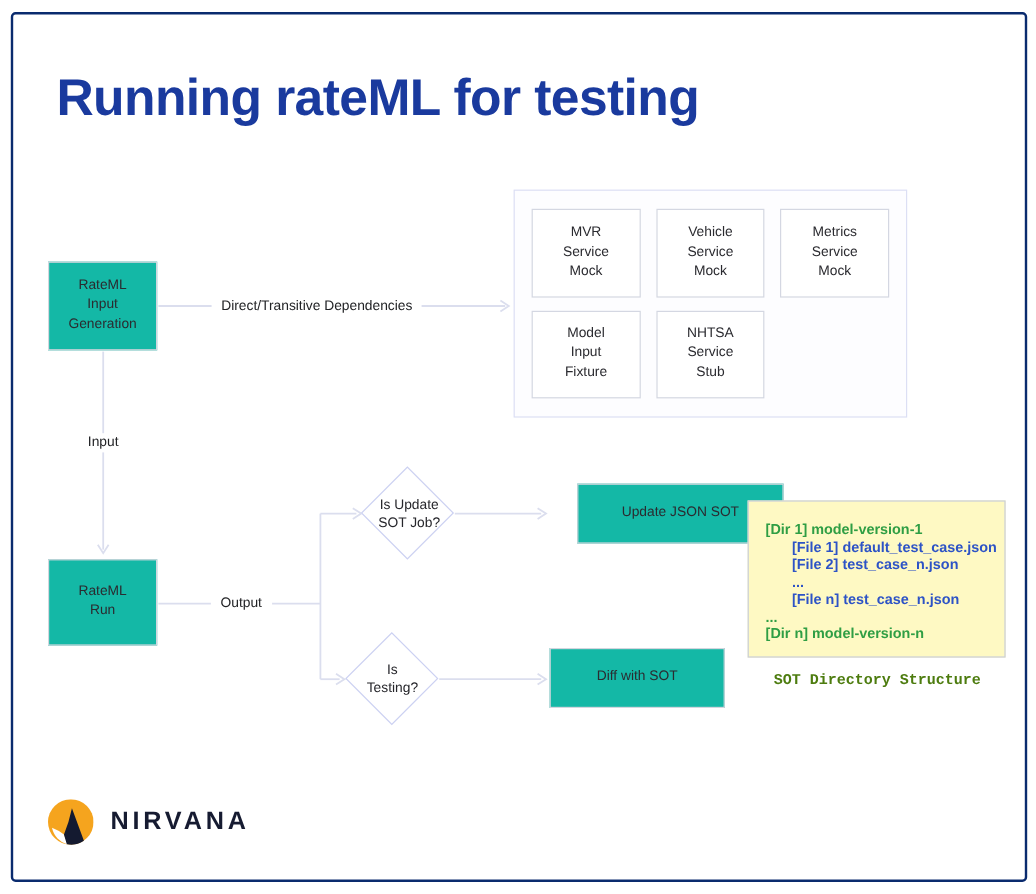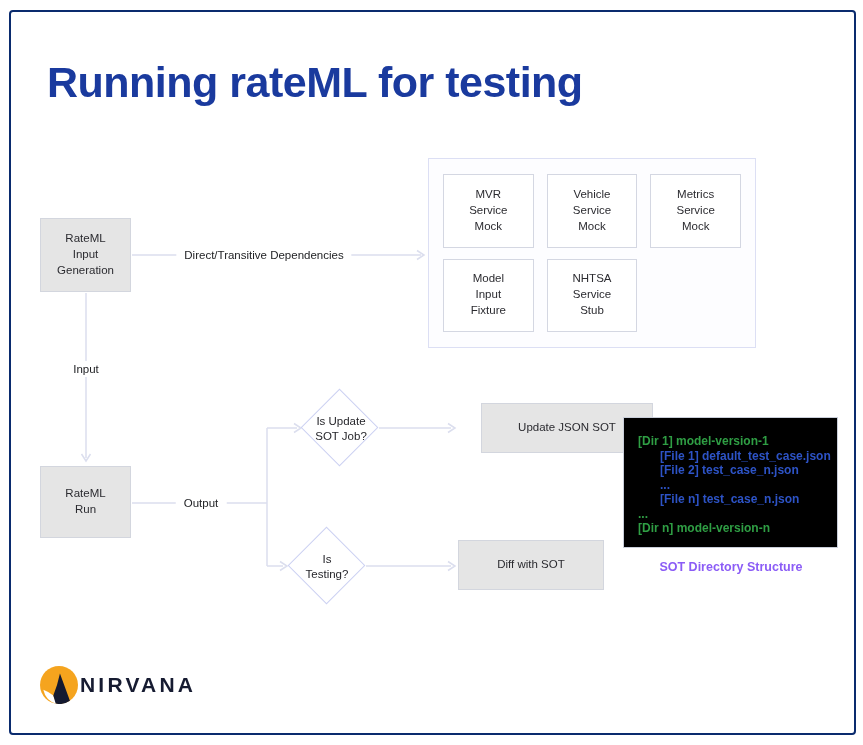--- a/index.html
+++ b/index.html
@@ -12,21 +12,21 @@
     position:absolute;left:9px;top:10px;width:843px;height:721px;
     border:2px solid #0a2b6e;border-radius:4px;background:#fff;
   }
   #title{
     position:absolute;left:47px;top:58px;margin:0;
     font-size:43px;font-weight:700;letter-spacing:-0.5px;color:#1a3a9e;
     white-space:nowrap;
   }
   #connectors{position:absolute;left:0;top:0;}
   .node{
-    position:absolute;background:#e5e5e5;border:1px solid #d3d6de;
+    position:absolute;background:#14b8a6;border:1px solid #d3d6de;
     display:flex;align-items:center;justify-content:center;
     text-align:center;font-size:11.5px;line-height:1.38;color:#2b2b30;
     white-space:pre-line;box-sizing:border-box;
   }
   #node-input-gen{left:40px;top:218px;width:91px;height:74px;}
   #node-run{left:40px;top:466px;width:91px;height:72px;}
   #node-update{left:481px;top:403px;width:172px;height:50px;}
   #node-diff{left:458px;top:540px;width:146px;height:50px;}
   #dep-container{
     position:absolute;left:428px;top:158px;width:328px;height:190px;
@@ -56,33 +56,33 @@
   .elabel{
     position:absolute;transform:translate(-50%,-50%);
     background:#fff;padding:2px 8px;font-size:11.5px;color:#222326;
     white-space:nowrap;
   }
   #lbl-deps{left:264px;top:255px;}
   #lbl-input{left:86px;top:369px;}
   #lbl-output{left:201px;top:503px;}
   #sot-panel{
     position:absolute;left:623px;top:417px;width:215px;height:131px;
-    border:1px solid #c9ced9;background:#000000;box-sizing:border-box;
+    border:1px solid #c9ced9;background:#fef9c3;box-sizing:border-box;
     padding:16px 0 0 14px;
   }
   .sot-line{font-size:12px;font-weight:600;line-height:14.5px;white-space:nowrap;}
   .kind-dir{color:#2f9e44;}
   .kind-file{color:#2d53c6;padding-left:22px;}
   #sot-caption{
     position:absolute;left:731px;top:567px;transform:translate(-50%,-50%);
-    font-size:12.5px;font-weight:700;color:#8b5cf6;white-space:nowrap;
+    font-size:12.5px;font-weight:700;color:#4d7c0f;white-space:nowrap;font-family:Liberation Mono, monospace;
   }
   #logo{
     position:absolute;left:40px;top:666px;
-    display:flex;align-items:center;gap:2px;
+    display:flex;align-items:center;gap:14px;
   }
   #logo-text{
     font-size:21px;font-weight:700;letter-spacing:3.2px;color:#161b31;
   }
 </style>
 </head>
 <body>
 
 <div id="frame"></div>
 

